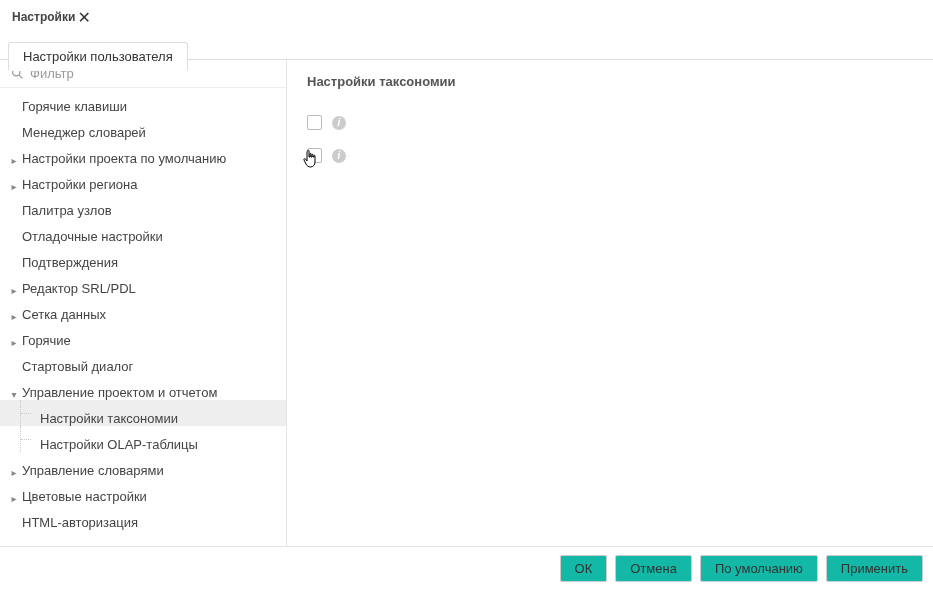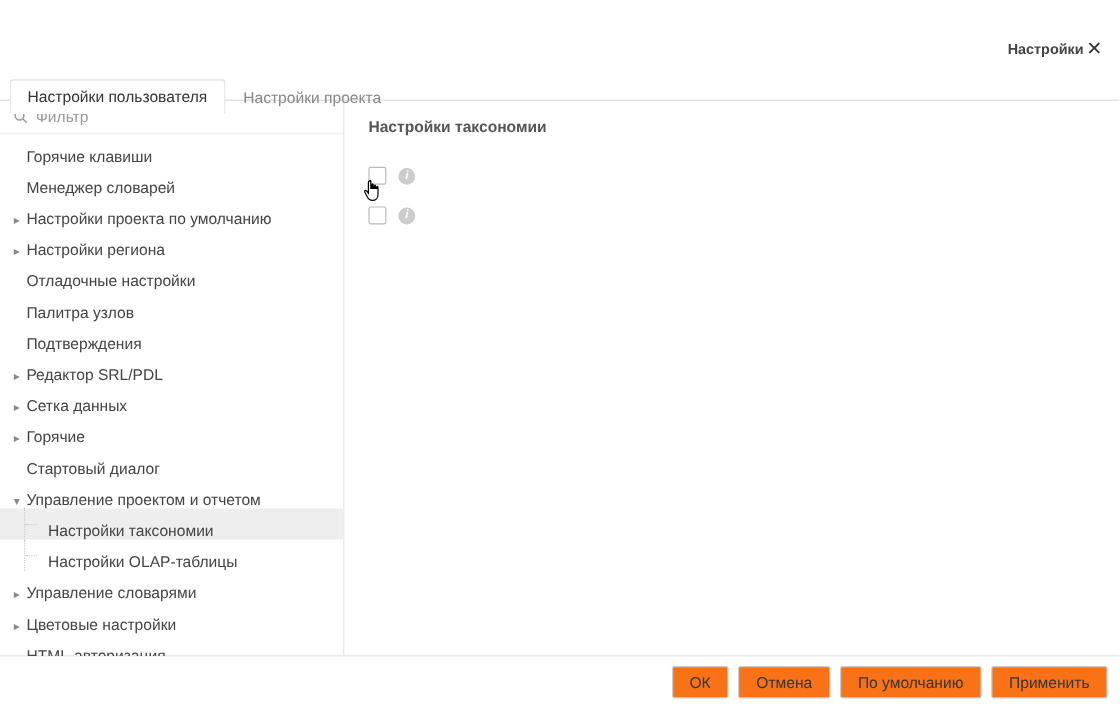--- a/index.html
+++ b/index.html
@@ -15,24 +15,23 @@
   }
   .dialog {
     width: 933px;
     height: 590px;
     display: flex;
     flex-direction: column;
   }
   .titlebar {
     display: flex;
     align-items: center;
-    justify-content: flex-end;
+    justify-content: flex-start;
     padding: 8px 12px 6px 12px;
     height: 32px;
-    margin-top: 24px;
   }
   .titlebar-title { font-weight: bold; color: #444; font-size: 12px; }
   .close-x { font-size: 16px; color: #333; cursor: pointer; width: 18px; text-align: center; }
   .tabs {
     display: flex;
     border-bottom: 1px solid #ddd;
     padding-left: 8px;
     height: 28px;
     align-items: flex-end;
   }
@@ -172,41 +171,40 @@
     border-top: 1px solid #e5e5e5;
     padding: 8px 10px;
     display: flex;
     justify-content: flex-end;
     gap: 8px;
     height: 44px;
     align-items: center;
   }
   .btn {
     border: 1px solid #ccc;
-    background: #f97316;
+    background: #14b8a6;
     padding: 5px 14px;
     font-size: 13px;
     color: #333;
     border-radius: 2px;
     cursor: pointer;
   }
 </style>
 </head>
 <body>
 
 <div class="dialog">
 
   <div class="titlebar">
     <span class="titlebar-title">Настройки</span>
     <span class="close-x">✕</span>
   </div>
 
   <div class="tabs">
     <div class="tab active">Настройки пользователя</div>
-    <div class="tab">Настройки проекта</div>
   </div>
 
   <div class="body">
 
     <div class="sidebar">
       <div class="filter">
         <span class="filter-icon">
           <svg viewBox="0 0 16 16" width="13" height="13">
               <circle cx="6.5" cy="6.5" r="4.5" fill="none" stroke="#999" stroke-width="1.5"></circle>
               <line x1="10" y1="10" x2="14" y2="14" stroke="#999" stroke-width="1.5"></line>
@@ -227,25 +225,25 @@
         <div class="tree-item">
             <span class="tree-caret">▸</span>
             <span class="tree-label">Настройки проекта по умолчанию</span>
           </div>
         <div class="tree-item">
             <span class="tree-caret">▸</span>
             <span class="tree-label">Настройки региона</span>
           </div>
         <div class="tree-item leaf">
             <span class="tree-caret">▸</span>
+            <span class="tree-label">Палитра узлов</span>
+          </div>
+        <div class="tree-item leaf">
+            <span class="tree-caret">▸</span>
             <span class="tree-label">Отладочные настройки</span>
-          </div>
-        <div class="tree-item leaf">
-            <span class="tree-caret">▸</span>
-            <span class="tree-label">Палитра узлов</span>
           </div>
         <div class="tree-item leaf">
             <span class="tree-caret">▸</span>
             <span class="tree-label">Подтверждения</span>
           </div>
         <div class="tree-item">
             <span class="tree-caret">▸</span>
             <span class="tree-label">Редактор SRL/PDL</span>
           </div>
         <div class="tree-item">

